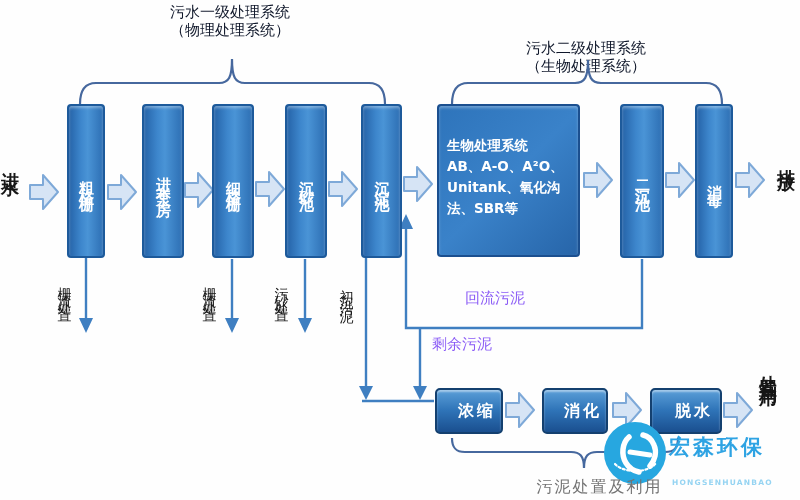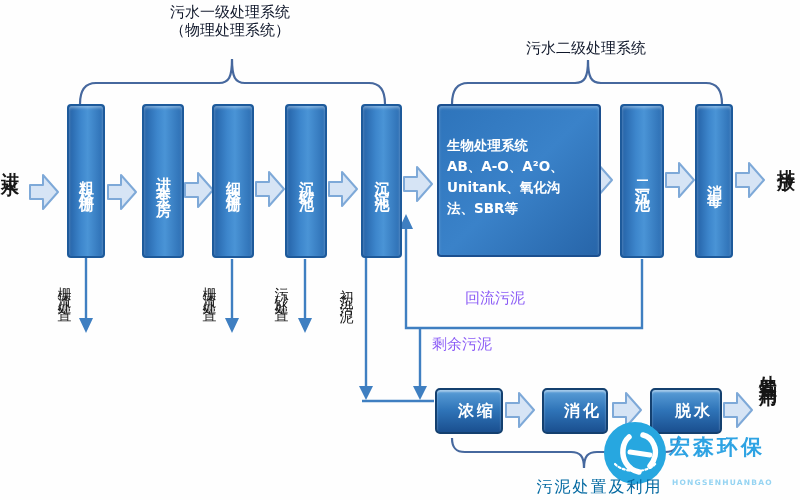--- a/index.html
+++ b/index.html
@@ -12,40 +12,40 @@
   
   .vbox{
     position:absolute;top:104px;height:154px;border-radius:4px;box-sizing:border-box;
     background:linear-gradient(90deg,#2563a8 0%,#3d86cc 35%,#4a94d6 55%,#2d6fb4 100%);
     border:2px solid #1d5a9b;display:flex;align-items:center;justify-content:center;
     box-shadow:inset 0 2px 3px rgba(255,255,255,.35);z-index:2;
   }
   .vbox .lbl{writing-mode:vertical-rl;text-orientation:upright;color:#fff;font-size:15px;font-weight:600;letter-spacing:8px;}
   
   #bio-box{
-    position:absolute;left:437px;top:104px;width:164px;height:153px;border-radius:4px;box-sizing:border-box;
+    position:absolute;left:437px;top:104px;width:143px;height:153px;border-radius:4px;box-sizing:border-box;
     background:linear-gradient(135deg,#2e74bb 0%,#3a82c9 50%,#2765a9 100%);
     border:2px solid #1b4f8f;color:#fff;font-size:13.5px;line-height:21px;font-weight:600;
     padding:29px 4px 0 8px;z-index:2;box-shadow:inset 0 2px 3px rgba(255,255,255,.3);
   }
   
   .hbox{
     position:absolute;top:388px;height:46px;border-radius:5px;box-sizing:border-box;
     background:linear-gradient(180deg,#5b9fd8 0%,#2f74b8 48%,#1a4f8f 100%);
     border:2px solid #14406f;display:flex;align-items:center;justify-content:center;z-index:2;
     box-shadow:inset 0 2px 2px rgba(255,255,255,.45);
     padding-left:16px;
   }
   .hbox .lbl{color:#fff;font-size:16px;font-weight:bold;letter-spacing:3px;}
   
   .vtext{position:absolute;writing-mode:vertical-rl;text-orientation:upright;color:#161616;z-index:3;}
   .io-label{font-size:18px;font-weight:600;letter-spacing:6px;}
   .disp-label{font-size:14px;letter-spacing:7px;}
   .htext{position:absolute;font-size:15px;color:#8b5cf6;z-index:3;}
-  #sludge-caption{position:absolute;left:527px;top:477px;width:145px;text-align:center;font-size:16px;letter-spacing:2px;z-index:6;color:#0369a1;}
+  #sludge-caption{position:absolute;left:527px;top:477px;width:145px;text-align:center;font-size:16px;letter-spacing:2px;z-index:6;color:#737373;}
   
   #brand-name{position:absolute;left:669px;top:433px;font-size:21px;font-weight:bold;color:#2ea3e3;letter-spacing:3px;z-index:6;}
   #brand-sub{position:absolute;left:672px;top:478px;font-size:7.5px;font-weight:bold;color:#96d4f2;letter-spacing:1.2px;z-index:6;}
   svg{position:absolute;left:0;top:0;}
   #lines-layer{z-index:1;}
   #logo-layer{z-index:5;}
 </style>
 </head>
 <body>
 
@@ -94,20 +94,21 @@
       <polygon points="399,229 413,229 406,214"></polygon>
     </g>
   </svg>
 
   <div class="sys-title" style="left:114px;top:3px;">
     <div>污水一级处理系统</div>
     <div>（物理处理系统）</div>
   </div>
   <div class="sys-title" style="left:470px;top:3px;margin-top:36px;">
     <div>污水二级处理系统</div>
+    <div>（生物处理系统）</div>
   </div>
 
   <div class="vtext io-label" style="left:-2px;top:157px;">进水</div>
   <div class="vtext io-label" style="left:774px;top:154px;">排放</div>
 
   <div class="vbox" style="left:67px;width:38px;">
     <span class="lbl">粗格栅</span>
     </div>
   <div class="vbox" style="left:142px;width:42px;">
     <span class="lbl">进水泵房</span>

